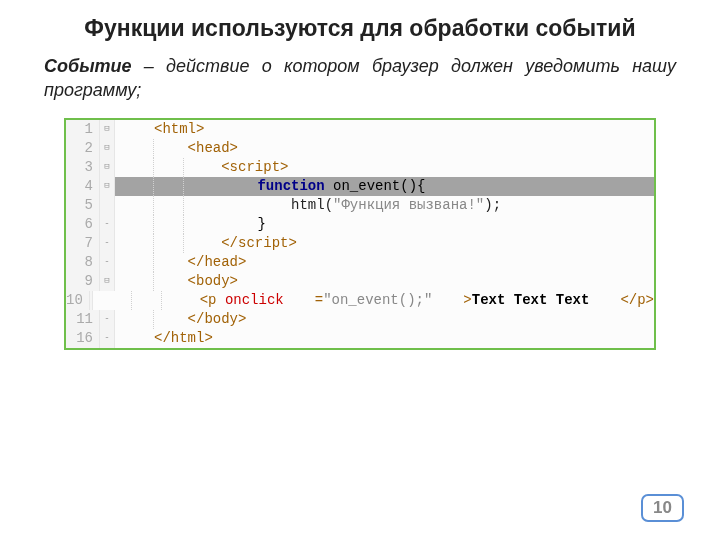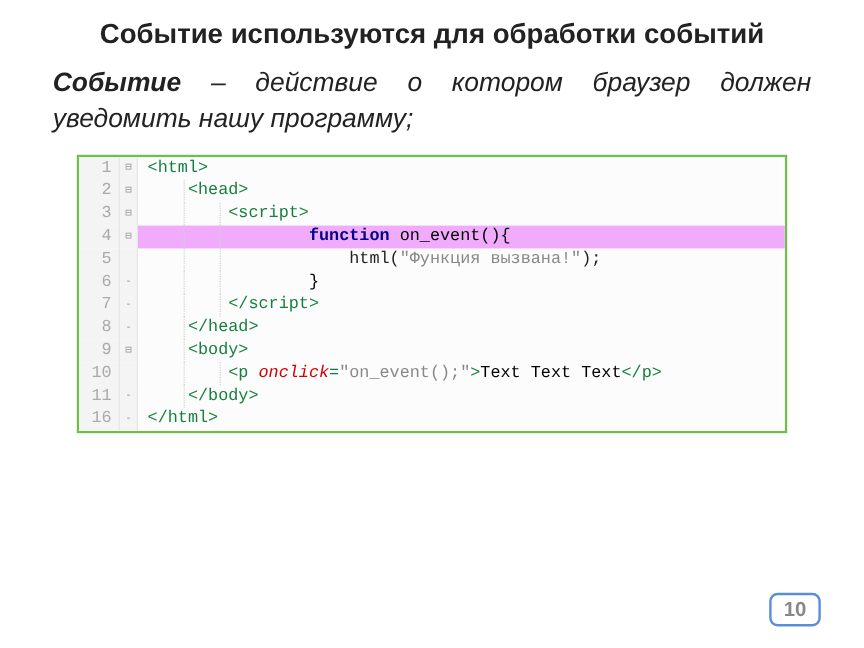--- a/index.html
+++ b/index.html
@@ -17,21 +17,21 @@
     box-sizing: border-box;
   }
   .title {
     font-size: 23px;
     font-weight: 700;
     text-align: center;
     line-height: 1.3;
     margin-bottom: 10px;
   }
   .para {
-    font-size: 22px;
+    font-size: 18px;
     font-style: italic;
     line-height: 1.35;
     text-align: justify;
     margin-bottom: 16px;
   }
   .bold { font-weight: 700; }
   .code-box {
     margin: 6px 20px 0 20px;
     border: 2px solid #6fbf4b;
     background: #ffffff;
@@ -74,45 +74,45 @@
     padding-left: 8px;
     position: relative;
   }
   .guide {
     border-left: 1px dotted #d0d0d0;
     position: absolute;
     top: 0; bottom: 0;
   }
   .g1 { left: 38px; }
   .g2 { left: 68px; }
-  .tag   { color: #15803d; }
-  .attr  { color: #cc0000; font-style: italic; }
+  .tag   { color: #a16207; margin-left: 31px; }
+  .attr  { color: #cc0000; }
   .str   { color: #888888; }
   .kw    { color: #000088; font-weight: 700; }
   .fn    { color: #000; }
-  .txt   { color: #000; font-weight: 400; }
-  .hl { background: #f0abfc; }
+  .txt   { color: #000; font-weight: 700; }
+  .hl { background: #a3a3a3; }
   .pagebadge {
     position: absolute;
     right: 36px;
     bottom: 18px;
     border: 2px solid #5a8fd6;
     border-radius: 7px;
     padding: 2px 10px;
     font-size: 17px;
     font-weight: 700;
     color: #888;
     background: #fff;
   }
 </style>
 </head>
 <body>
 
 <div class="slide">
-  <div class="title">Событие используются для обработки событий</div>
+  <div class="title">Функции используются для обработки событий</div>
 
   <div class="para">
     <span class="bold">Событие</span><span> – действие о котором браузер должен уведомить нашу программу;</span>
   </div>
 
 
   <div class="code-box">
     <div class="code" id="code-block">
         <div class="row">
           <div class="gut">1</div>

